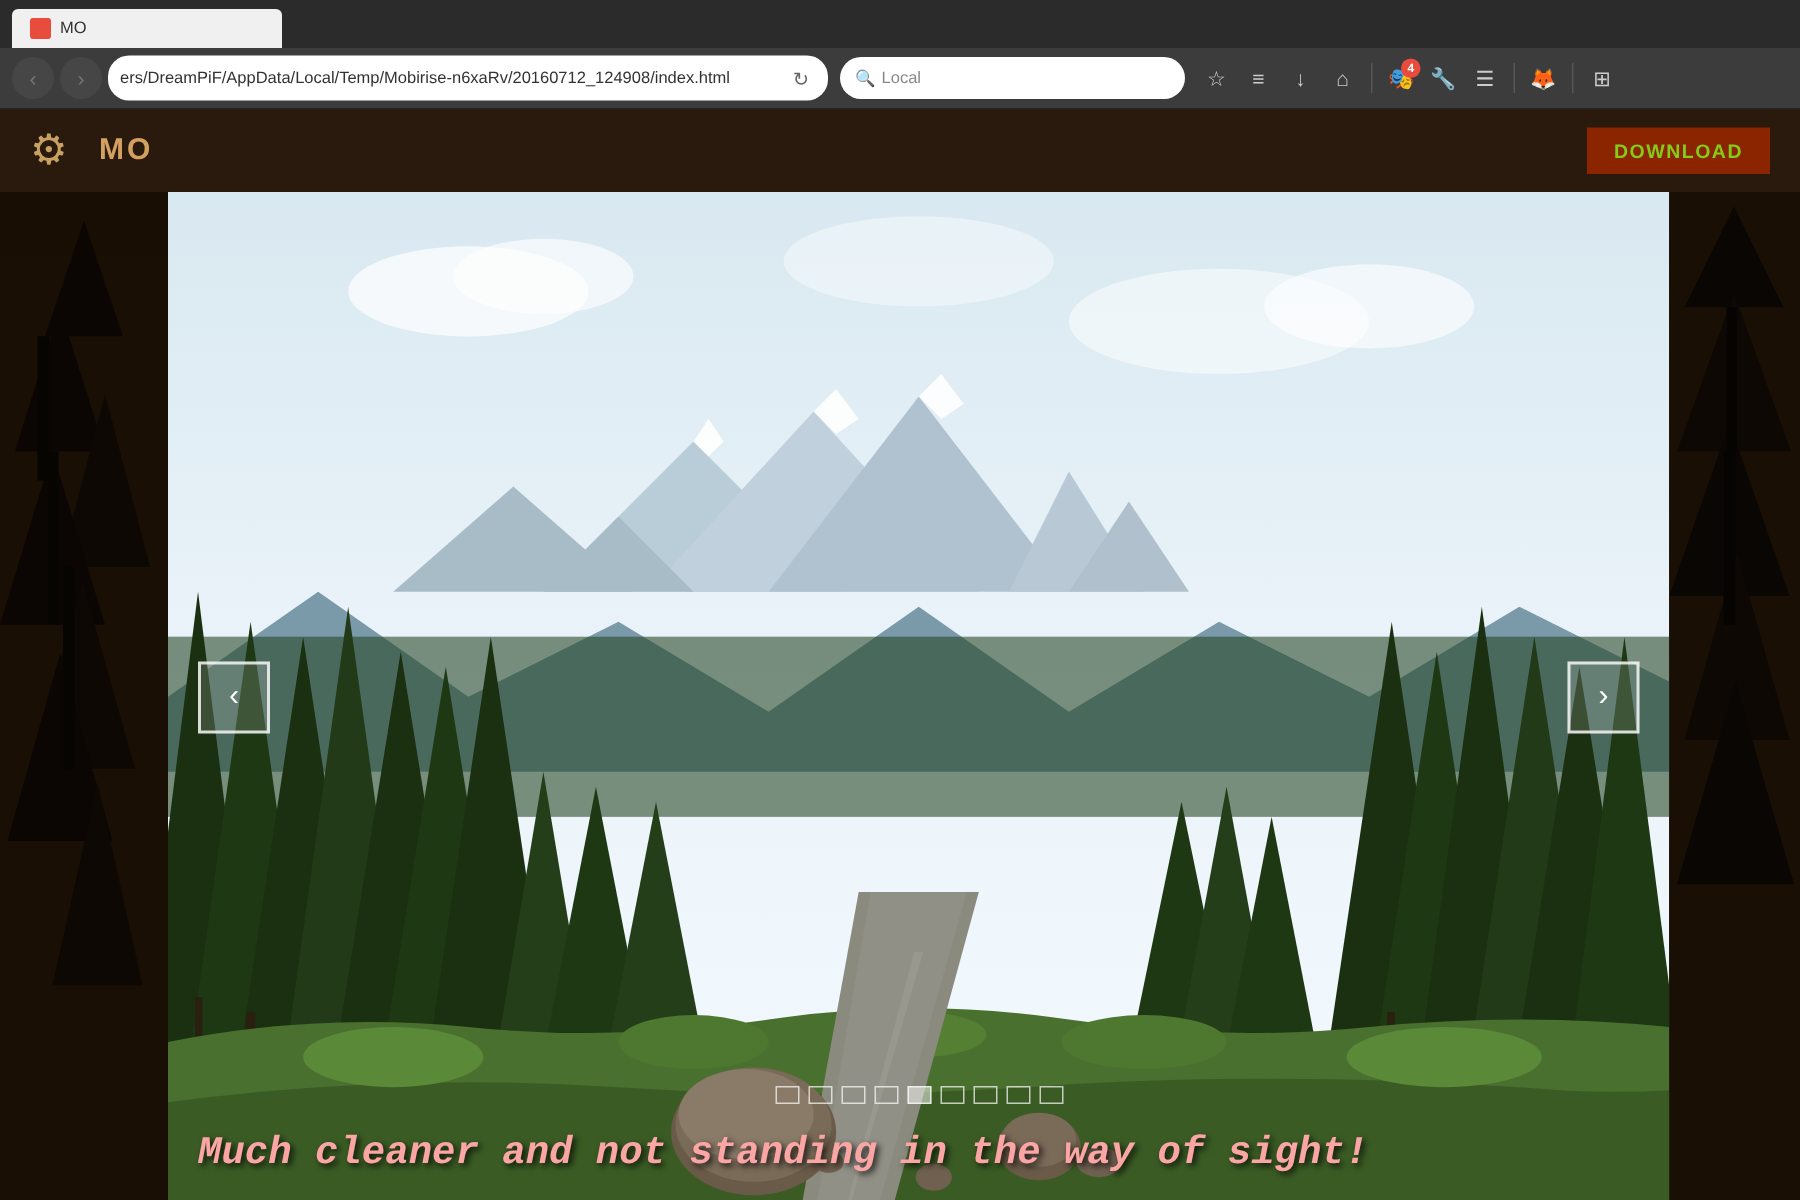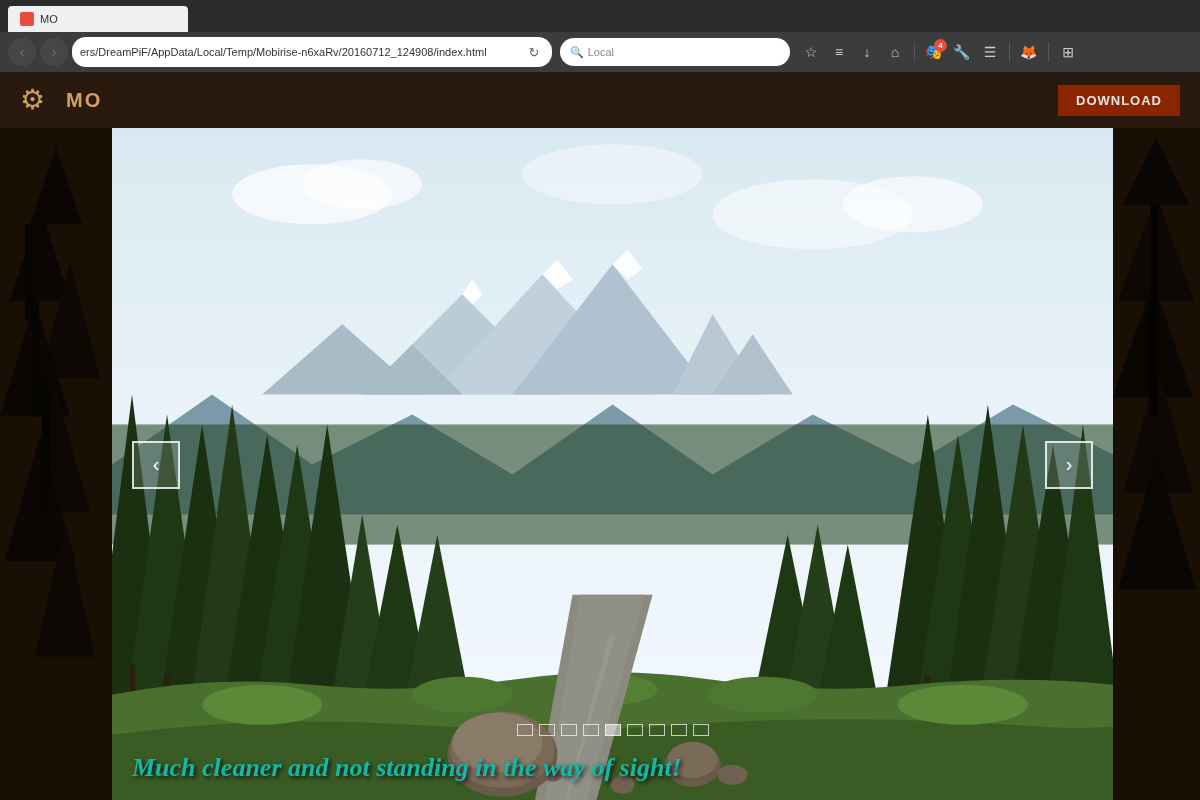--- a/index.html
+++ b/index.html
@@ -208,21 +208,21 @@
 
     .logo-text {
       color: #d4a060;
       font-size: 20px;
       font-weight: bold;
       letter-spacing: 2px;
     }
 
     .download-btn {
       background: #8B2500;
-      color: #e5e5e5;
+      color: #84cc16;
       border: none;
       padding: 8px 18px;
       font-size: 13px;
       font-weight: bold;
       cursor: pointer;
       letter-spacing: 1px;
     }
 
     
     .left-sidebar {
@@ -328,24 +328,24 @@
       position: absolute;
       bottom: 10px;
       left: 0;
       right: 0;
       text-align: left;
       padding: 8px 20px;
       z-index: 20;
     }
 
     .caption-text {
-      font-family: Liberation Serif, serif;
+      font-family: Liberation Mono, monospace;
       font-style: italic;
       font-size: 26px;
-      color: #14b8a6;
+      color: #fca5a5;
       text-shadow: 2px 2px 4px rgba(0,0,0,0.8);
       font-weight: bold;
     }
   </style>
 </head>
 <body>
 
 <div class="browser-chrome">
   <div class="browser-tab-bar">
     <div class="browser-tab">

